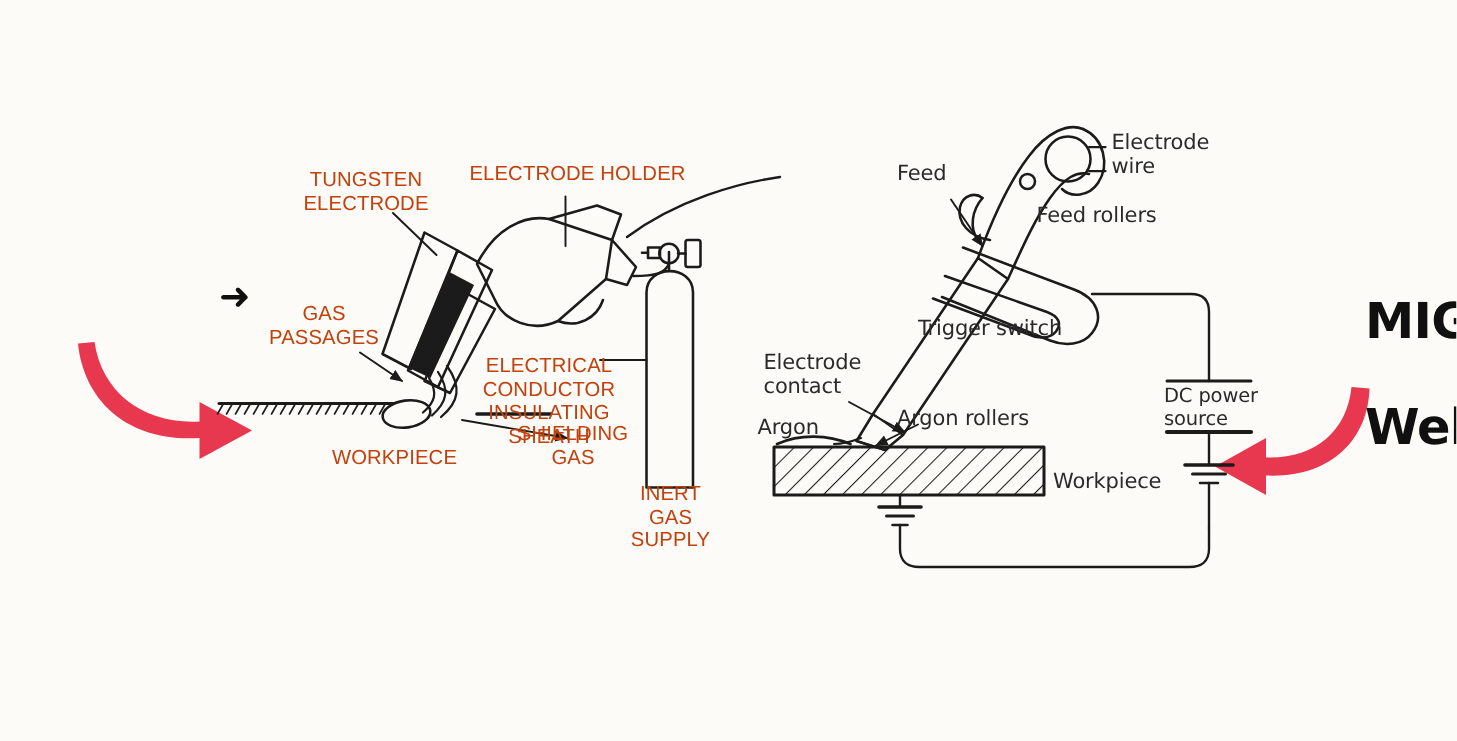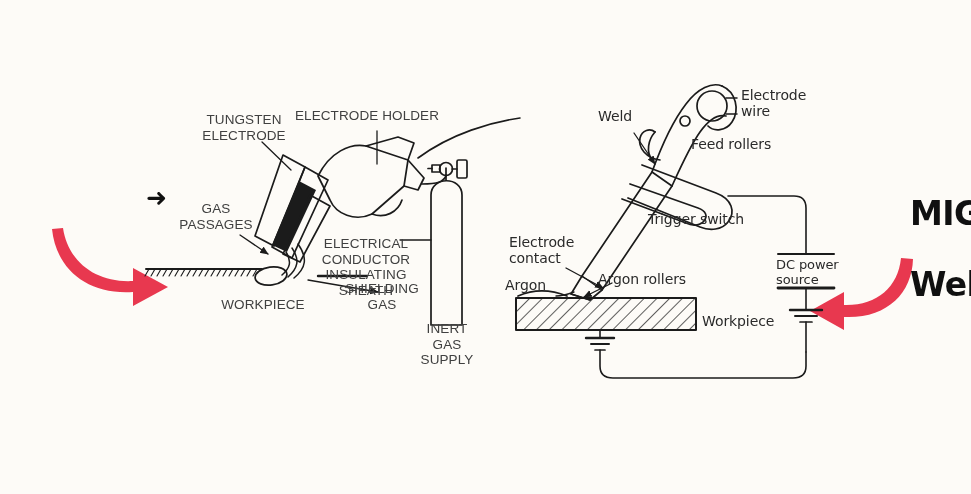--- a/index.html
+++ b/index.html
@@ -28,21 +28,21 @@
     color: #1b1b1b;
     white-space: pre;
     line-height: 1.16;
   }
   
   .tig-lbl {
     font-family: "Liberation Sans", sans-serif;
     font-size: 13.5px;
     letter-spacing: 0.1px;
     text-align: center;
-    color: #404040;
+    color: #c2410c;
   }
   
   .mig-lbl {
     font-family: "DejaVu Sans", sans-serif;
     font-size: 14px;
     color: #2a2a2a;
     letter-spacing: -0.1px;
   }
   .title {
     position: absolute;
@@ -234,44 +234,44 @@
         <path d="M612 283 L584 297" marker-end="url(#arrowhead)"></path>
       </g>
 
     </g>
   </svg>
 
   <div class="title-arrow" style="left:146px; top:185px;">➜</div>
 
   <div class="lbl tig-lbl" style="left:190px; top:112px; width:108px;">TUNGSTEN
 ELECTRODE</div>
-  <div class="lbl tig-lbl" style="left:292px; top:108px; width:150px;">ELECTRODE HOLDER</div>
+  <div class="lbl tig-lbl" style="left:310px; top:108px; width:150px;">ELECTRODE HOLDER</div>
   <div class="lbl tig-lbl" style="left:168px; top:201px; width:96px;">GAS
 PASSAGES</div>
   <div class="lbl tig-lbl" style="left:314px; top:203px; width:104px;margin-top:33px;">ELECTRICAL
 CONDUCTOR
 INSULATING
 SHEATH</div>
   <div class="lbl tig-lbl" style="left:208px; top:297px; width:110px;">WORKPIECE</div>
   <div class="lbl tig-lbl" style="left:336px; top:281px; width:92px;">SHIELDING
 GAS</div>
   <div class="lbl tig-lbl" style="left:402px; top:321px; width:90px;">INERT
 GAS
 SUPPLY</div>
 
   <div class="title" style="left:866px; top:160px;">
     <span>MIG</span><br>
     <span>Welding</span>
   </div>
 
-  <div class="lbl mig-lbl" style="left:598px; top:108px;">Weld</div>
+  <div class="lbl mig-lbl" style="left:598px; top:108px;">Feed</div>
   <div class="lbl mig-lbl" style="left:741px; top:87px;">Electrode
 wire</div>
   <div class="lbl mig-lbl" style="left:691px; top:136px;">Feed rollers</div>
-  <div class="lbl mig-lbl" style="left:648px; top:211px;">Trigger switch</div>
+  <div class="lbl mig-lbl" style="left:612px; top:211px;">Trigger switch</div>
   <div class="lbl mig-lbl" style="left:509px; top:234px;">Electrode
 contact</div>
   <div class="lbl mig-lbl" style="left:505px; top:277px;">Argon</div>
   <div class="lbl mig-lbl" style="left:598px; top:271px;">Argon rollers</div>
   <div class="lbl mig-lbl" style="left:702px; top:313px;">Workpiece</div>
   <div class="lbl mig-lbl" style="left:776px; top:257px; width:62px; text-align:left; font-size:13px;">DC power
 source</div>
 
 </div>
 

